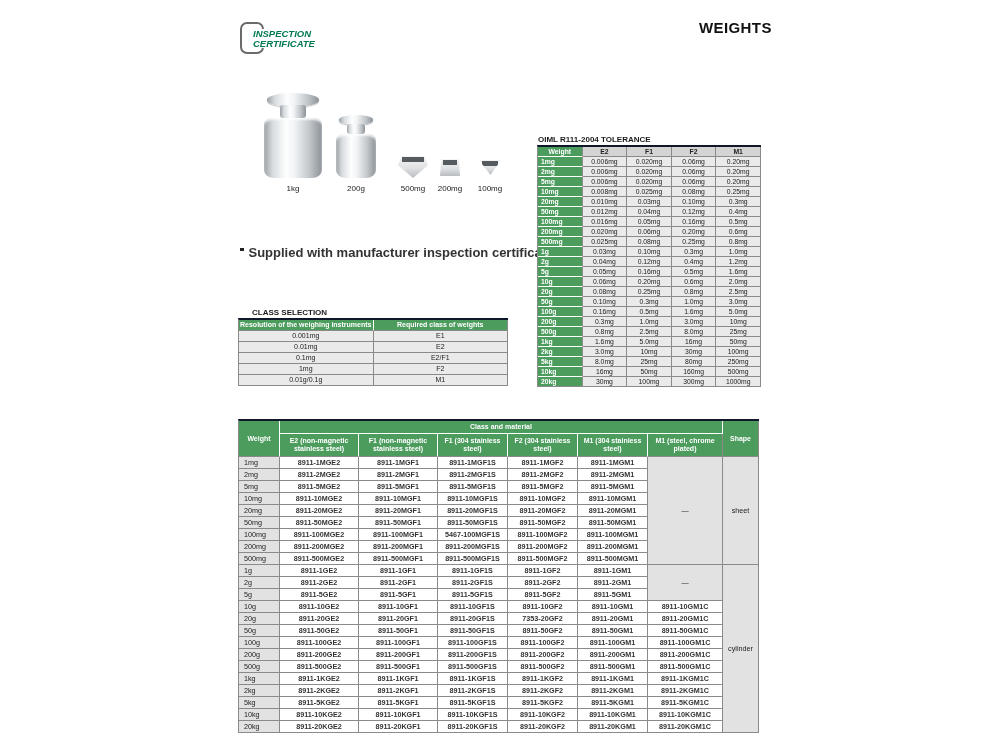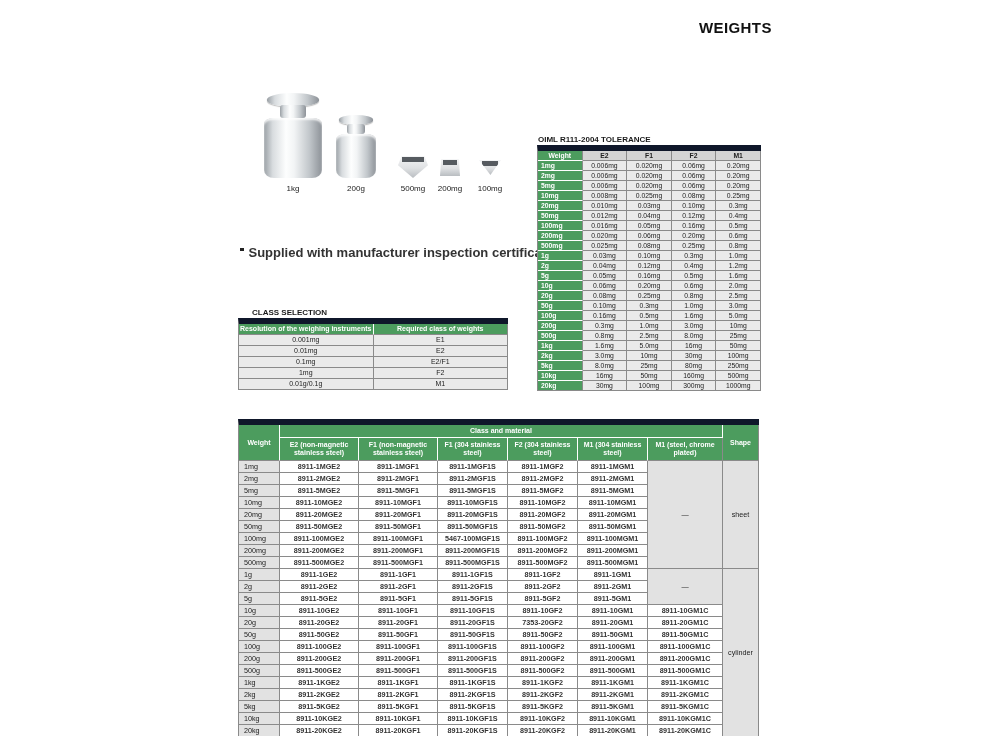--- a/index.html
+++ b/index.html
@@ -30,21 +30,21 @@
   .sq{clip-path:polygon(6% 0,94% 0,100% 100%,0 100%);}
   .tri{clip-path:polygon(0 0,100% 0,52% 100%);}
 
   
   .note{position:absolute;left:240px;top:245px;display:flex;align-items:flex-start;font-size:13px;color:#333;font-weight:bold;}
   .bullet{width:3.5px;height:3.5px;background:#222;margin:2.5px 5px 0 0;flex:none;}
 
   
   .tbl-title{position:absolute;font-size:8px;font-weight:bold;color:#1a1a1a;}
   table{border-collapse:separate;border-spacing:0;table-layout:fixed;
-        border-top:6px solid #0f172a;border-left:1px solid #8a8a8a;}
+        border-top:2px solid #0f172a;border-left:1px solid #8a8a8a;}
   th,td{border-right:1px solid #8a8a8a;border-bottom:1px solid #8a8a8a;box-sizing:border-box;
         padding:0 1px;overflow:hidden;white-space:nowrap;text-align:center;}
   .green{background:#4c9c5e;color:#fff;font-weight:bold;}
   .gsep{border-bottom-color:#fff;}          
   .gsepr{border-right-color:#fff;}
 
   
   .tol{position:absolute;left:537px;top:145px;width:224px;font-size:6.8px;}
   .tol th{height:10px;line-height:9px;font-size:6.8px;}
   .tol td{height:9.95px;line-height:9px;}
@@ -69,20 +69,27 @@
   .prod td{height:11.92px;line-height:11px;}
   .prod .code{background:#fff;font-weight:bold;color:#333;}
   .prod .wcell{background:#e2e2e2;text-align:left;padding-left:5px;color:#222;}
   .prod .merged{background:#e2e2e2;color:#222;}
 </style>
 </head>
 <body>
 
 <div class="page">
 
+  <div class="logo">
+    <div class="cert-icon"></div>
+    <div class="logo-text">
+      <div>INSPECTION</div>
+      <div>CERTIFICATE</div>
+    </div>
+  </div>
 
   <div class="page-title">WEIGHTS</div>
 
   <div class="gallery">
     <div class="w-item" style="left:7px;width:62px;">
       <div class="metal cap" style="width:52px;height:14px;"></div>
       <div class="metal neck" style="width:26px;height:13px;margin-top:-2px;"></div>
       <div class="metal bodyc" style="width:58px;height:60px;"></div>
       <div class="w-label">1kg</div>
     </div>

